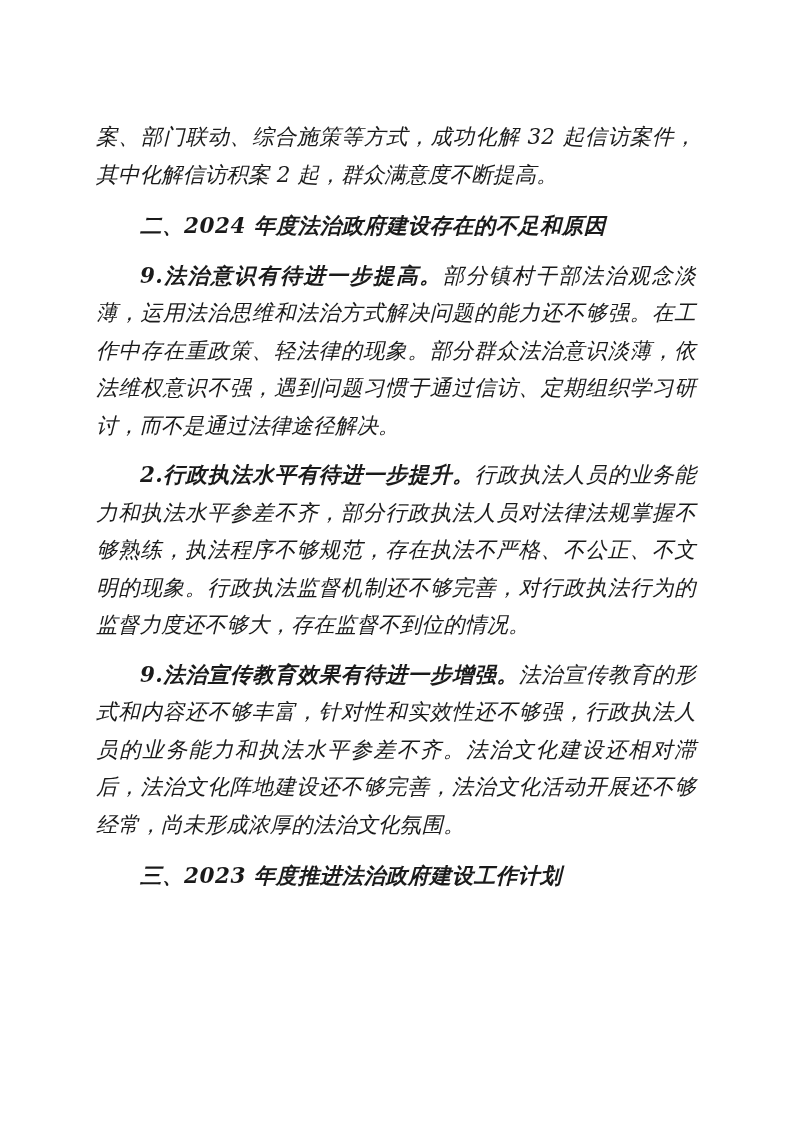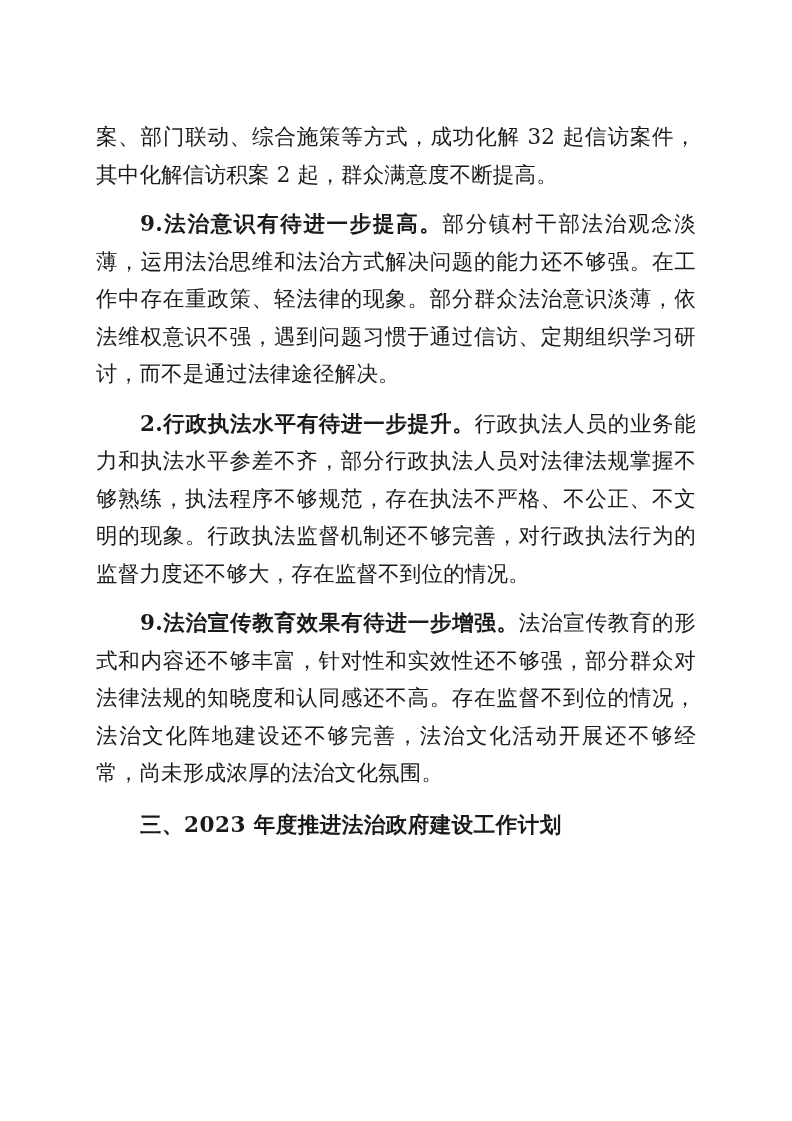--- a/index.html
+++ b/index.html
@@ -16,20 +16,21 @@
     overflow: hidden;
     box-sizing: border-box;
   }
   .content {
     position: absolute;
     left: 96px;
     top: 118px;
     width: 600px;
     font-family: "DejaVu Serif", "Liberation Serif", serif;
     color: #1a1a1a;
+    font-style: italic;
   }
   p {
     margin: 0 0 2px 0;
     font-size: 21.5px;
     line-height: 37.5px;
     text-align: justify;
     text-justify: inter-ideograph;
     letter-spacing: 0.2px;
   }
   .body-para {
@@ -55,31 +56,34 @@
 </head>
 <body>
 
 <div class="page">
   <div class="content">
 
     <p class="body-para no-indent">
       <span>案、部门联动、综合施策等方式，成功化解 32 起信访案件，其中化解信访积案 2 起，群众满意度不断提高。</span>
     </p>
 
+    <p class="heading">
+      <span>二、2024 年度法治政府建设存在的不足和原因</span>
+    </p>
 
     <p class="body-para para-gap">
       <span class="lead">9.法治意识有待进一步提高。</span><span>部分镇村干部法治观念淡薄，运用法治思维和法治方式解决问题的能力还不够强。在工作中存在重政策、轻法律的现象。部分群众法治意识淡薄，依法维权意识不强，遇到问题习惯于通过信访、定期组织学习研讨，而不是通过法律途径解决。</span>
     </p>
 
     <p class="body-para para-gap">
       <span class="lead">2.行政执法水平有待进一步提升。</span><span>行政执法人员的业务能力和执法水平参差不齐，部分行政执法人员对法律法规掌握不够熟练，执法程序不够规范，存在执法不严格、不公正、不文明的现象。行政执法监督机制还不够完善，对行政执法行为的监督力度还不够大，存在监督不到位的情况。</span>
     </p>
 
     <p class="body-para para-gap">
-      <span class="lead">9.法治宣传教育效果有待进一步增强。</span><span>法治宣传教育的形式和内容还不够丰富，针对性和实效性还不够强，部分群众对法律法规的知晓度和认同感还不高。存在监督不到位的情况，法治文化阵地建设还不够完善，法治文化活动开展还不够经常，尚未形成浓厚的法治文化氛围。</span>
+      <span class="lead">9.法治宣传教育效果有待进一步增强。</span><span>法治宣传教育的形式和内容还不够丰富，针对性和实效性还不够强，行政执法人员的业务能力和执法水平参差不齐。法治文化建设还相对滞后，法治文化阵地建设还不够完善，法治文化活动开展还不够经常，尚未形成浓厚的法治文化氛围。</span>
     </p>
 
     <p class="heading">
       <span>三、2023 年度推进法治政府建设工作计划</span>
     </p>
 
 
   </div>
 </div>
 

